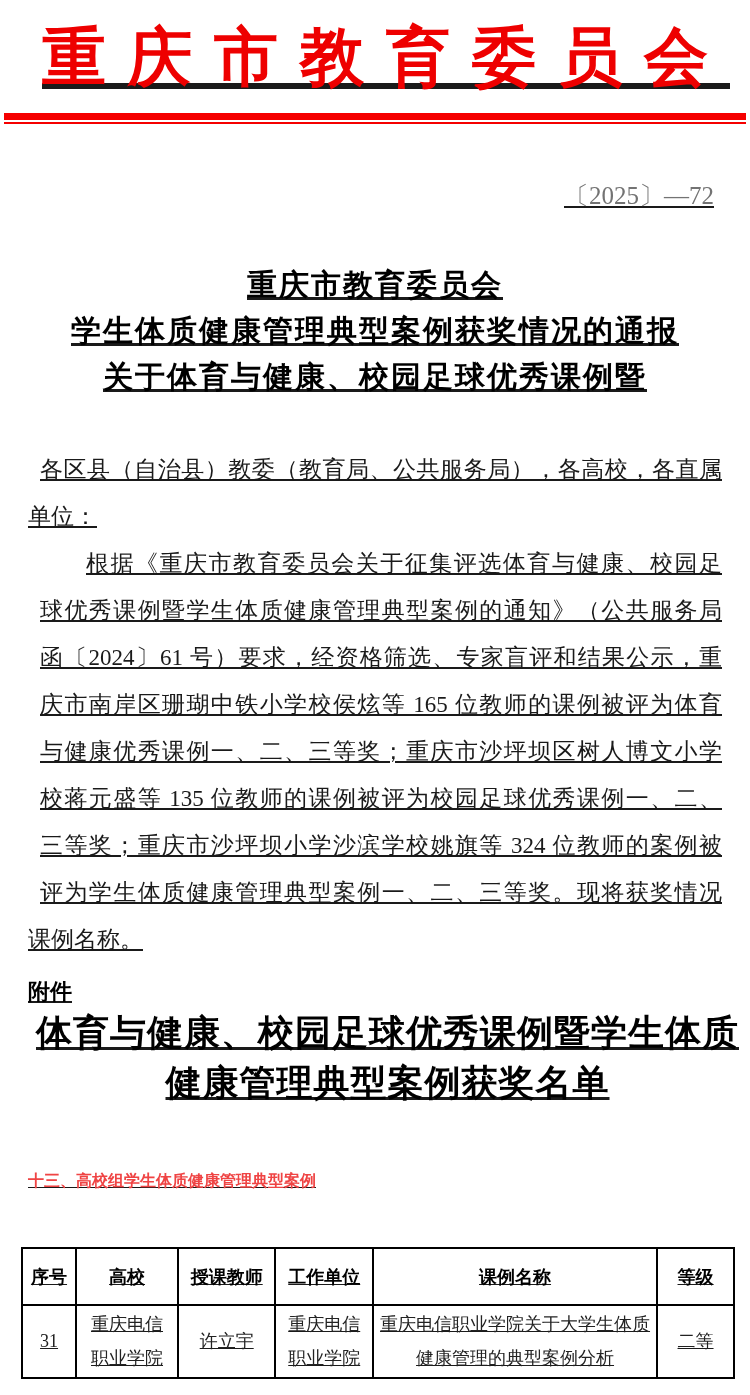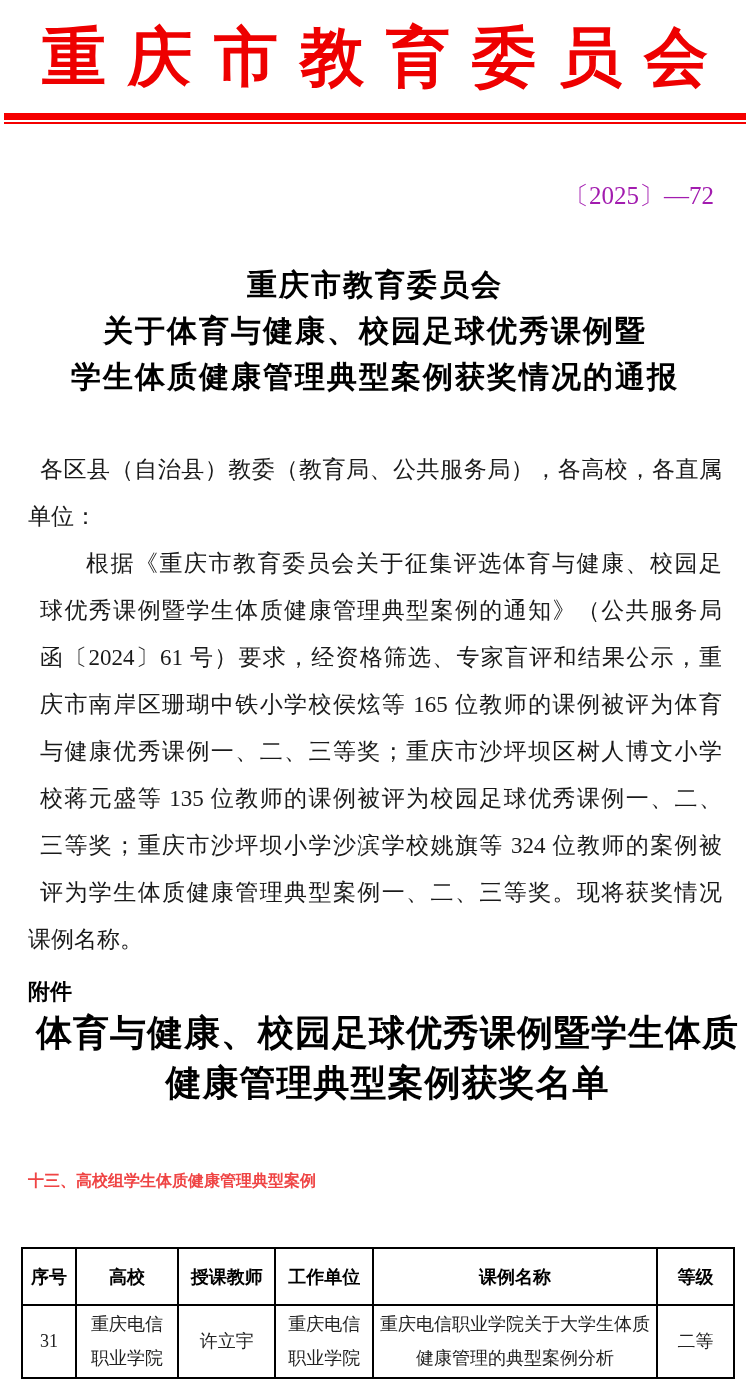--- a/index.html
+++ b/index.html
@@ -3,20 +3,21 @@
 <meta charset="utf-8">
 <style>
   html,body{margin:0;padding:0;background:#ffffff;}
   .page{
     position:relative;
     width:750px;height:1395px;
     background:#ffffff;
     overflow:hidden;
     color:#1a1a1a;
     font-family:"Liberation Serif", serif;
+    text-decoration:underline;
   }
   .masthead{
     margin:0;
     padding-top:10px;
     text-align:center;
     font-family:"Liberation Serif", serif;
     font-weight:900;
     font-size:64px;
     line-height:96px;
     letter-spacing:22px;
@@ -27,21 +28,21 @@
     margin:7px 4px 0 4px;
     height:2px;
     border-top:7px solid #f50000;
     border-bottom:2px solid #f50000;
   }
   .doc-number{
     margin:57px 36px 0 0;
     text-align:right;
     font-size:25px;
     line-height:30px;
-    color:#a21caf;
+    color:#737373;
   }
   .doc-title{
     margin-top:51px;
     text-align:center;
     font-weight:bold;
     font-size:30px;
     line-height:46px;
     letter-spacing:2px;
     color:#000000;
   }
@@ -113,22 +114,22 @@
 
   <header>
     <h1 class="masthead">重庆市教育委员会</h1>
     <div class="red-rule"></div>
   </header>
 
   <div class="doc-number">〔2025〕—72</div>
 
   <div class="doc-title">
     <div class="doc-title-line">重庆市教育委员会</div>
+    <div class="doc-title-line">学生体质健康管理典型案例获奖情况的通报</div>
     <div class="doc-title-line">关于体育与健康、校园足球优秀课例暨</div>
-    <div class="doc-title-line">学生体质健康管理典型案例获奖情况的通报</div>
   </div>
 
   <div class="body-text">
       <div class="body-line fill">各区县（自治县）教委（教育局、公共服务局），各高校，各直属</div>
       <div class="body-line">单位：</div>
       <div class="body-line indent fill">根据《重庆市教育委员会关于征集评选体育与健康、校园足</div>
       <div class="body-line fill">球优秀课例暨学生体质健康管理典型案例的通知》（公共服务局</div>
       <div class="body-line fill">函〔2024〕61 号）要求，经资格筛选、专家盲评和结果公示，重</div>
       <div class="body-line fill">庆市南岸区珊瑚中铁小学校侯炫等 165 位教师的课例被评为体育</div>
       <div class="body-line fill">与健康优秀课例一、二、三等奖；重庆市沙坪坝区树人博文小学</div>

